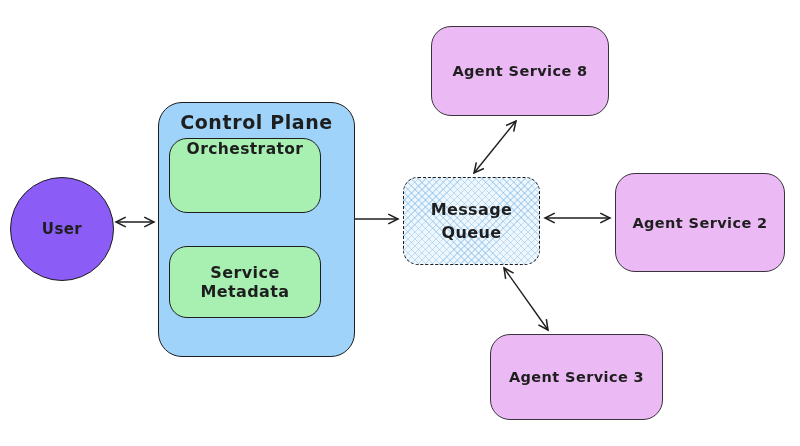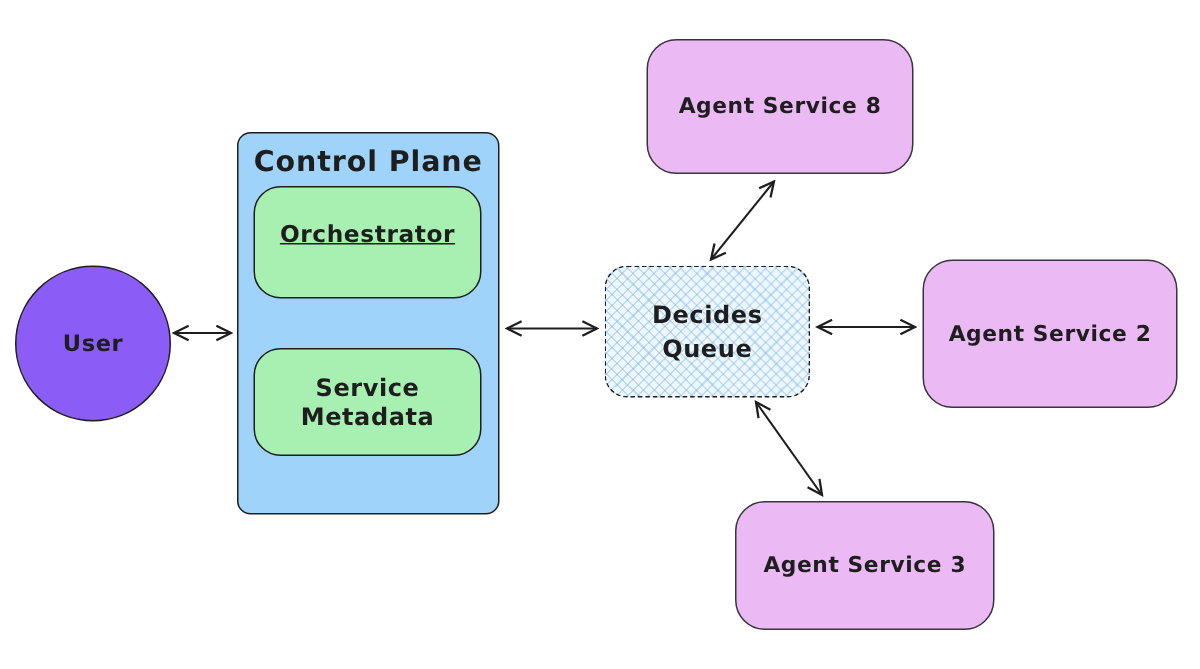--- a/index.html
+++ b/index.html
@@ -39,24 +39,24 @@
     left: 10px;
     top: 177px;
     width: 104px;
     height: 104px;
     border-radius: 50%;
     background: #8b5cf6;
     font-size: 15px;
   }
   .control-plane {
     left: 158px;
-    top: 88px;
-    width: 175px;
+    top: 102px;
+    width: 197px;
     height: 255px;
-    border-radius: 9px;
+    border-radius: 24px;
     background: #9fd3f9;
     display: block;
   }
   .control-plane-title {
     margin-top: 8px;
     text-align: center;
     font-size: 19px;
     font-weight: 600;
     letter-spacing: 0.6px;
   }
@@ -69,25 +69,24 @@
     border-radius: 18px;
     background: #a8efb2;
   }
   .orchestrator {
     top: 35px;
     height: 75px;
     display: block;
     text-align: center;
   }
   .orchestrator-title {
-    margin-top: 22px;
+    margin-top: 1px;
     font-size: 15.5px;
     font-weight: 600;
     letter-spacing: 0.4px;
-    text-decoration: underline;
   }
   .orchestrator-desc {
     margin-top: 11px;
     font-size: 9px;
     font-weight: 600;
     letter-spacing: 0.2px;
   }
   .service-metadata {
     top: 143px;
     height: 72px;
@@ -153,21 +152,21 @@
     <div class="inner-box orchestrator">
       <div class="orchestrator-title">Orchestrator</div>
     </div>
 
     <div class="inner-box service-metadata">
       <span>Service Metadata</span>
     </div>
   </div>
 
   <div class="node message-queue">
-    <span class="label">Decides Queue</span>
+    <span class="label">Message Queue</span>
   </div>
 
   <div class="node agent agent-1">
     <span>Agent Service 8</span>
   </div>
 
   <div class="node agent agent-2">
     <span>Agent Service 2</span>
   </div>
 

